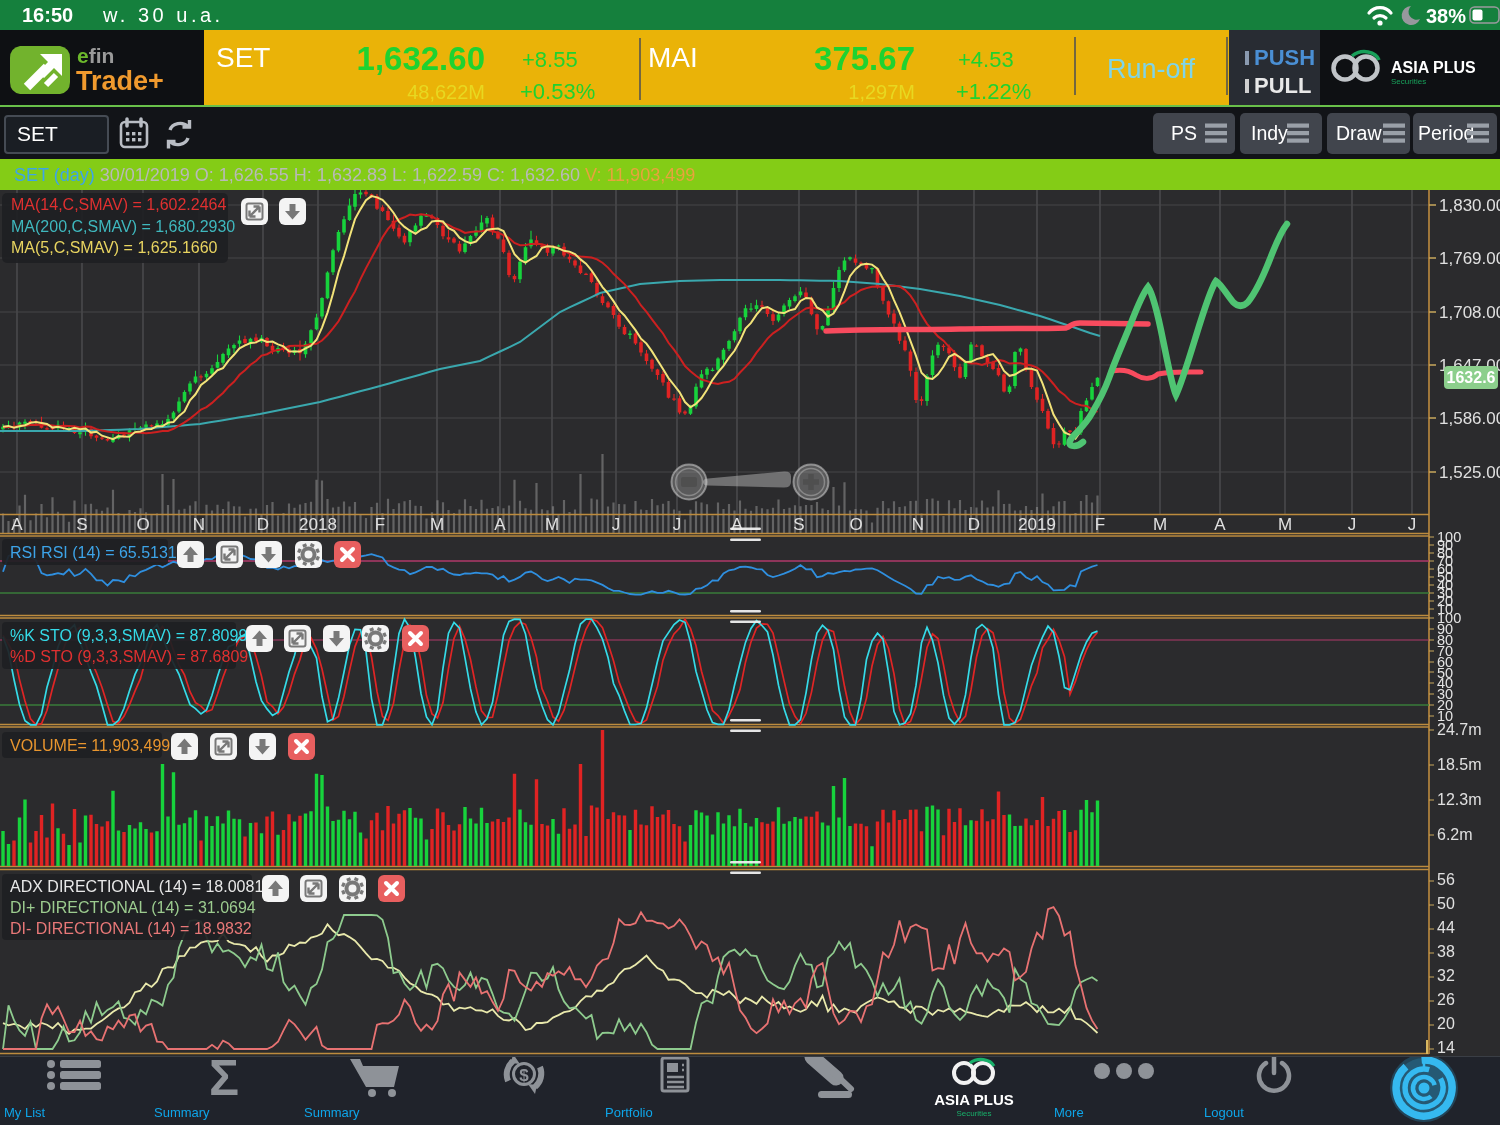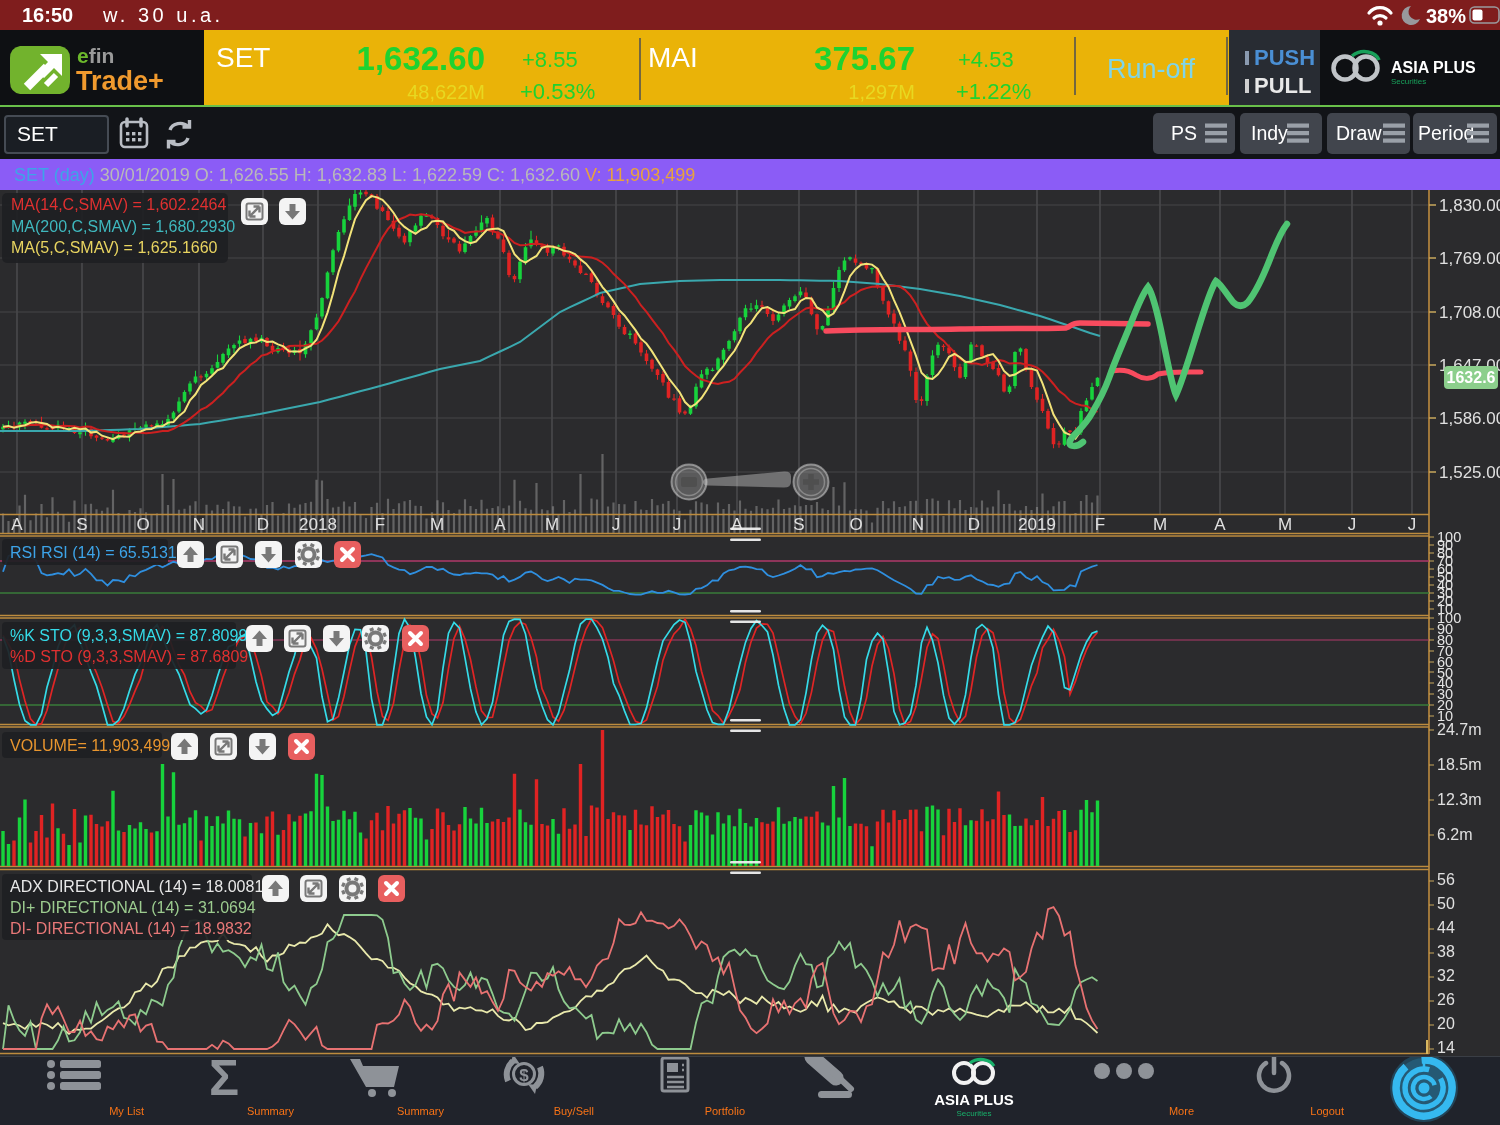--- a/index.html
+++ b/index.html
@@ -1,22 +1,22 @@
 <!DOCTYPE html>
 <html><head><meta charset="utf-8"><style>
 *{margin:0;padding:0;box-sizing:border-box}
 html,body{width:1500px;height:1125px;background:#2b2b2d;overflow:hidden;font-family:"Liberation Sans",sans-serif}
 .abs{position:absolute}
-#status{position:absolute;left:0;top:0;width:1500px;height:30px;background:#7f1d1d;color:#fff}
+#status{position:absolute;left:0;top:0;width:1500px;height:30px;background:#15803d;color:#fff}
 #header{position:absolute;left:0;top:30px;width:1500px;height:77px;background:#eab308}
 #hline{position:absolute;left:0;top:105px;width:1500px;height:2px;background:#69c04a}
 #toolbar{position:absolute;left:0;top:107px;width:1500px;height:52px;background:#121418}
-#infobar{position:absolute;left:0;top:159px;width:1500px;height:31px;background:#8b5cf6}
+#infobar{position:absolute;left:0;top:159px;width:1500px;height:31px;background:#84cc16}
 #nav{position:absolute;left:0;top:1056px;width:1500px;height:69px;background:#20232b;border-top:1px solid #3a3e45}
-.navitem{position:absolute;top:0;width:100px;height:69px;text-align:right;color:#f97316;font-size:11px}
+.navitem{position:absolute;top:0;width:100px;height:69px;text-align:left;color:#0ea5e9;font-size:13px}
 .navlbl{position:absolute;width:140px;left:-20px;top:48px}
 </style></head><body>
 <div id="status">
 <span class="abs" style="left:22px;top:4px;font-size:20px;font-weight:bold">16:50</span>
 <span class="abs" style="left:103px;top:4px;font-size:20px;font-weight:normal;letter-spacing:3.5px">w. 30 u.a.</span>
 <svg class="abs" style="left:1360px;top:0" width="140" height="30">
 <g fill="none" stroke="#fff" stroke-linecap="round">
 <path d="M9 13 a14 14 0 0 1 22 0" stroke-width="3.2"></path>
 <path d="M14 18 a9 9 0 0 1 12 0" stroke-width="3.2"></path>
 </g>
@@ -477,23 +477,20 @@
 </svg>
 <div class="navitem" style="left:24px">
       <div class="navlbl">My List</div>
     </div>
 <div class="navitem" style="left:174px">
       <div class="navlbl">Summary</div>
     </div>
 <div class="navitem" style="left:324px">
       <div class="navlbl">Summary</div>
     </div>
-<div class="navitem" style="left:474px">
-      <div class="navlbl">Buy/Sell</div>
-    </div>
 <div class="navitem" style="left:625px">
       <div class="navlbl">Portfolio</div>
     </div>
 <div class="navitem" style="left:1074px">
       <div class="navlbl">More</div>
     </div>
 <div class="navitem" style="left:1224px">
       <div class="navlbl">Logout</div>
     </div>
 </div>

